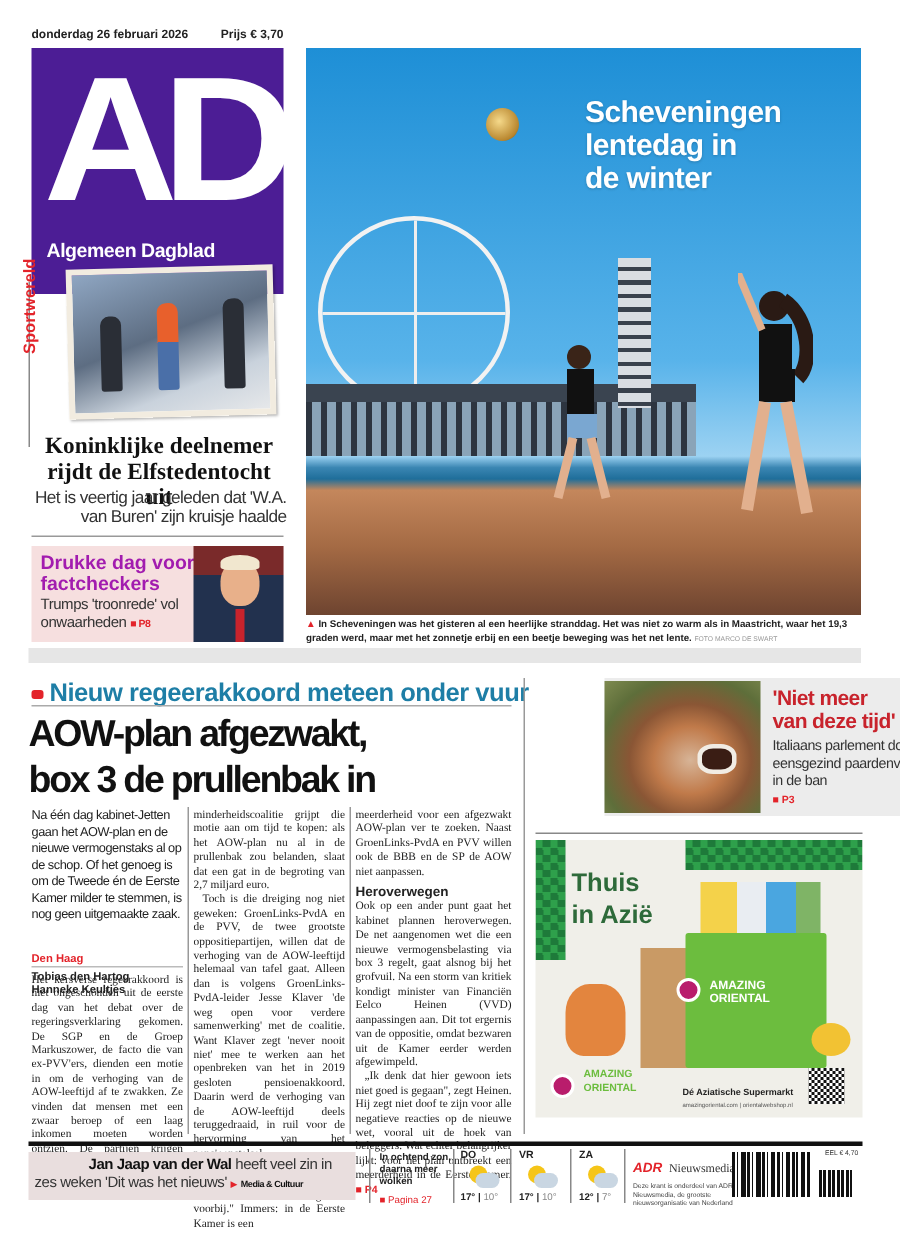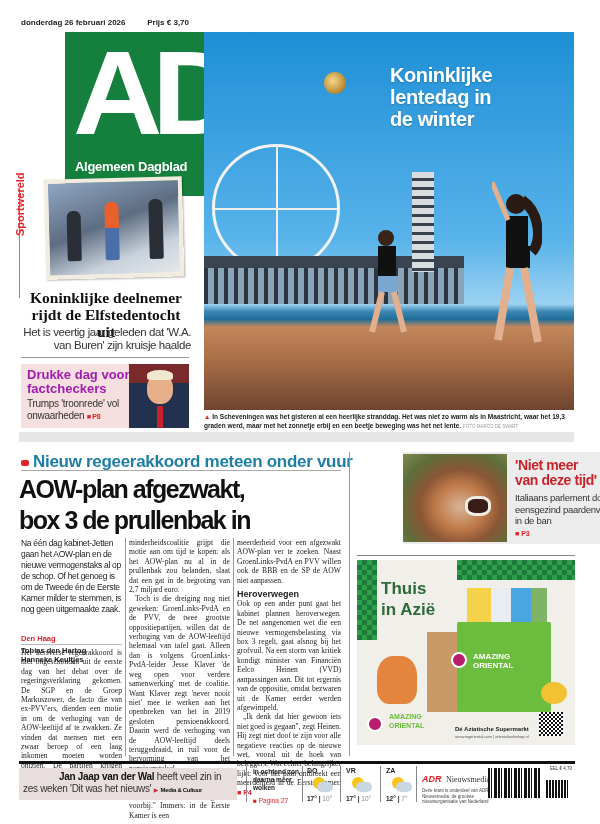--- a/index.html
+++ b/index.html
@@ -1,19 +1,19 @@
 <!DOCTYPE html>
 <html><head>
 <meta charset="utf-8">
 <style>
   * { box-sizing: border-box; margin: 0; padding: 0; }
   body { width: 600px; height: 824px; background: #ffffff; font-family: "Liberation Sans", sans-serif; color: #111; position: relative; overflow: hidden; }
   .abs { position: absolute; }
   .topline { left: 21px; top: 18px; width: 168px; font-size: 8px; font-weight: bold; color: #222; display: flex; justify-content: space-between; }
-  .masthead { left: 21px; top: 32px; width: 168px; height: 164px; background: #15803d; margin-left: 44px; }
+  .masthead { left: 21px; top: 32px; width: 168px; height: 164px; background: #4c1d95; }
   .ad-logo { position: absolute; left: 8px; top: 2px; font-size: 118px; font-weight: 900; color: #fff; letter-spacing: -10px; font-family: "Liberation Sans", sans-serif; line-height: 1; transform: scaleX(1.05); transform-origin: left; }
   .ad-sub { position: absolute; left: 10px; top: 127px; font-size: 13px; font-weight: bold; color: #fff; letter-spacing: -0.3px; }
   .skate-photo { left: 45px; top: 178px; width: 138px; height: 100px; background: linear-gradient(160deg,#8fa6c2 0%,#5d6d82 45%,#c9d2dc 75%,#e6e8ea 100%); border: 4px solid #f2ece0; transform: rotate(-1.5deg); box-shadow: 1px 1px 2px rgba(0,0,0,.3); overflow: hidden; }
   .skater { position: absolute; bottom: 14px; width: 14px; height: 50px; background: #2a2e36; border-radius: 6px 6px 2px 2px; }
   .skater.orange { background: linear-gradient(#e8602c 0 45%, #4a6fa8 45% 100%); }
   .sportwereld { left: 14px; top: 236px; font-size: 11px; font-weight: bold; color: #e3232a; transform: rotate(-90deg); transform-origin: left top; white-space: nowrap; }
   .sep-v { left: 19px; top: 188px; width: 1px; height: 110px; background: #888; }
   .kon-title { left: 21px; top: 289px; width: 170px; text-align: center; font-family: "Liberation Serif", serif; font-size: 15.5px; line-height: 17px; color: #111; font-weight: bold; }
   .kon-sub { left: 21px; top: 326px; width: 170px; text-align: right; font-size: 11.5px; line-height: 13px; color: #333; letter-spacing: -0.4px; }
   .hr-left { left: 21px; top: 357px; width: 168px; height: 1px; background: #999; }
@@ -135,21 +135,21 @@
   <div class="trump-photo">
     <div class="trump-face"></div>
     <div class="trump-hair"></div>
     <div class="trump-tie"></div>
   </div>
 </div>
 
 <div class="abs hero">
   <div class="ball"></div>
   <div class="hero-title">
-    <div>Koninklijke</div>
+    <div>Scheveningen</div>
     <div>lentedag in</div>
     <div>de winter</div>
   </div>
   <div class="wheel"></div>
   <div class="pier-top"></div>
   <div class="pier"></div>
   <div class="tower"></div>
   <svg class="girl1" viewBox="0 0 40 110">
     <circle cx="18" cy="10" r="8" fill="#3a2418"></circle>
     <rect x="10" y="18" width="18" height="30" fill="#111"></rect>

